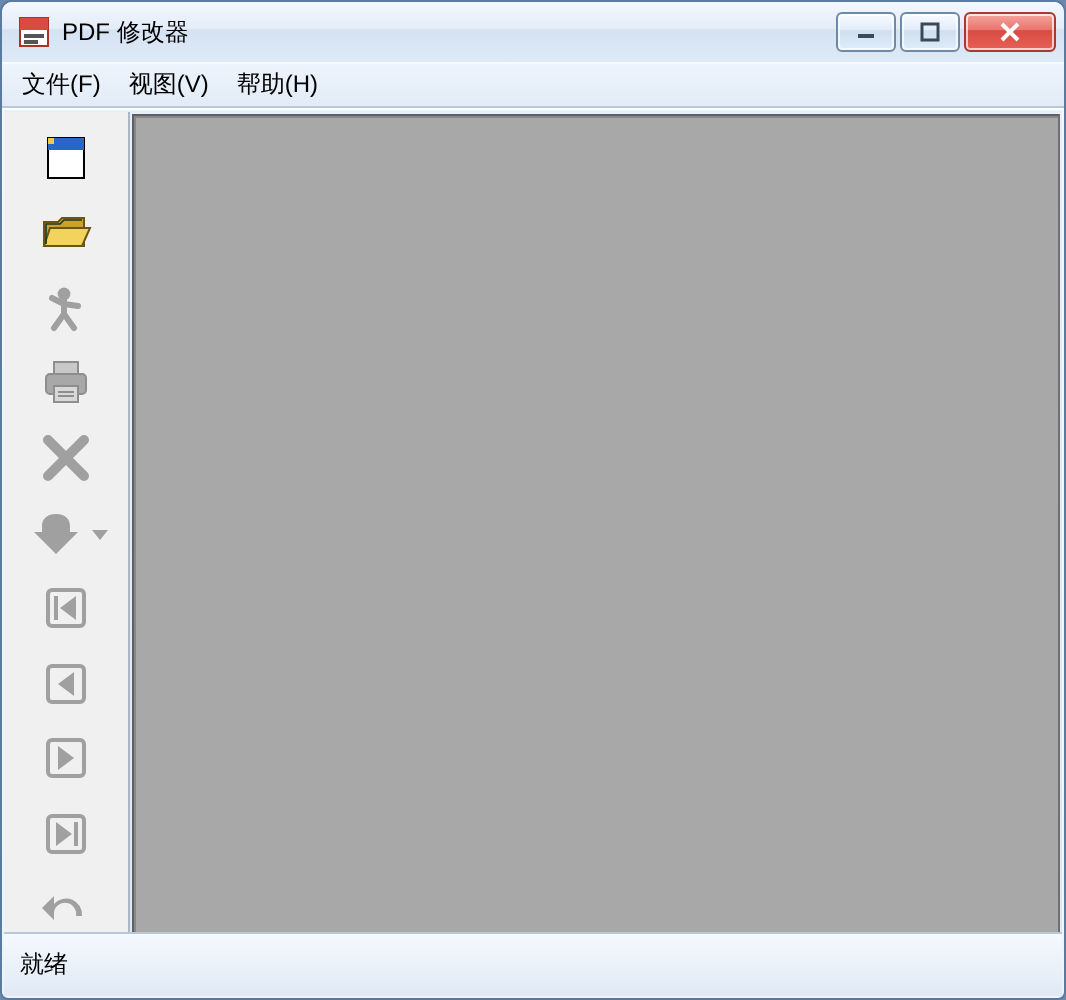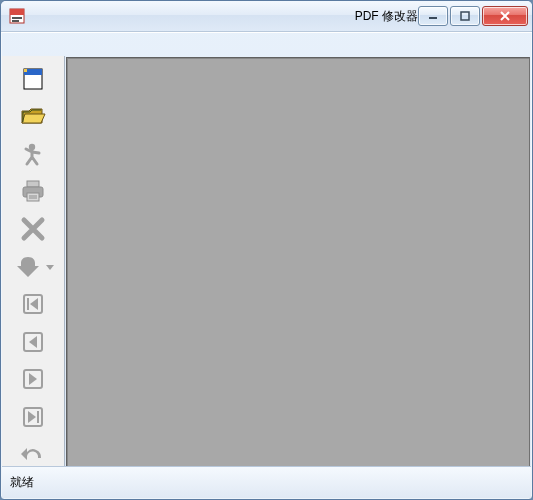--- a/index.html
+++ b/index.html
@@ -3,21 +3,20 @@
 <meta charset="utf-8">
 <style>
   * { box-sizing: border-box; margin: 0; padding: 0; }
   html, body { width: 533px; height: 500px; overflow: hidden; font-family: "Microsoft YaHei", "SimSun", Tahoma, sans-serif; font-size: 12px; background: #6b8aab; }
   .window {
     position: absolute; left: 0; top: 0; width: 533px; height: 500px;
     background: linear-gradient(to bottom, #e8f1fb 0%, #dde8f5 100%);
     border: 1px solid #5a7aa0;
     border-radius: 6px 6px 4px 4px;
     box-shadow: inset 0 0 0 1px rgba(255,255,255,0.5);
-    text-align: right;
   }
   .titlebar {
     height: 30px; display: flex; align-items: center; padding: 0 4px 0 8px;
     background: linear-gradient(to bottom, #f3f8fe 0%, #e3ecf8 45%, #d5e2f2 46%, #dfeaf7 100%);
     border-radius: 5px 5px 0 0;
   }
   .titlebar .title { flex: 1; color: #000; margin-left: 6px; }
   .win-btns { display: flex; gap: 2px; }
   .win-btn {
     width: 30px; height: 20px; border: 1px solid #6d8aa8; border-radius: 3px;
@@ -90,20 +89,25 @@
           </svg>
       </div>
       <div class="win-btn close">
         <svg width="12" height="10" viewBox="0 0 12 10">
             <path d="M2 1 L10 9 M10 1 L2 9" stroke="#fff" stroke-width="2"></path>
           </svg>
       </div>
     </div>
   </div>
 
+  <div class="menubar">
+    <span class="menu-item">文件(F)</span>
+    <span class="menu-item">视图(V)</span>
+    <span class="menu-item">帮助(H)</span>
+  </div>
   <div class="divider"></div>
 
   <div class="client">
     <div class="toolbar">
 
       <div class="tb-btn enabled">
         <span>
           <svg width="26" height="26" viewBox="0 0 26 26">
             <rect x="4" y="3" width="18" height="20" fill="#fff" stroke="#000"></rect>
             <rect x="4" y="3" width="18" height="6" fill="#2a66c8"></rect>

